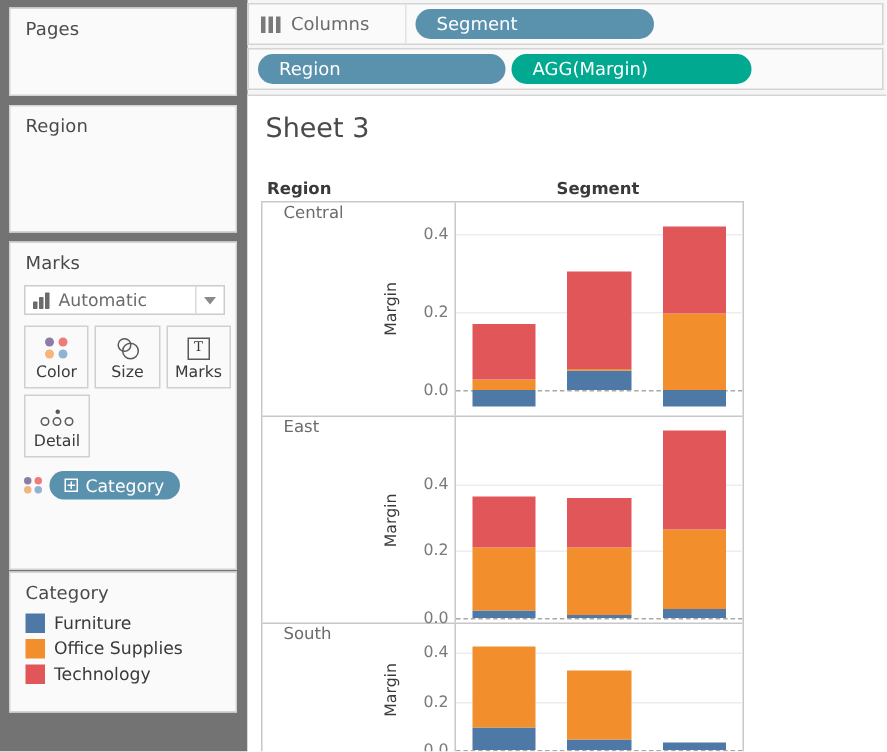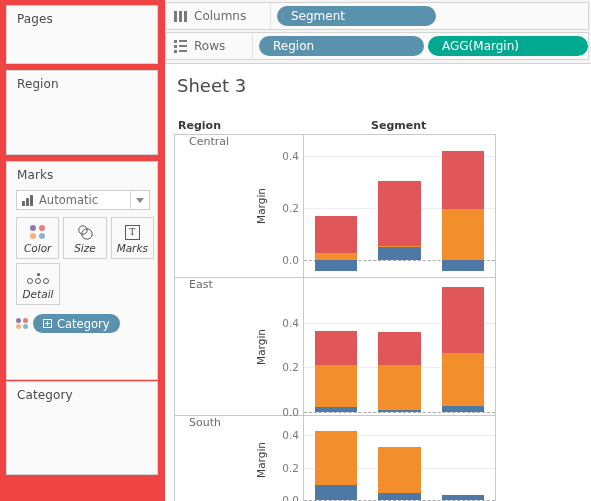--- a/index.html
+++ b/index.html
@@ -12,21 +12,21 @@
   #app {
     position: relative;
     width: 591px; height: 501px;
     background: #f5f5f5;
   }
 
   
   #sidebar {
     position: absolute; left: 0; top: 0;
     width: 165px; height: 501px;
-    background: #ef4444;
+    background: #737373;
   }
   .card {
     position: absolute;
     background: #fafafa;
     border: 1px solid #d4d4d4;
     box-sizing: border-box;
   }
   .card-title {
     font-size: 12px;
     color: #4a4a4a;
@@ -78,21 +78,21 @@
   .btn-row { display: flex; gap: 4px; margin-bottom: 4px; }
   .mbtn {
     background: #fafafa;
     border: 1px solid #d0d0d0;
     box-sizing: border-box;
     width: 44px; height: 42px;
     display: flex; flex-direction: column;
     align-items: center; justify-content: center;
   }
   .mbtn .glyph { height: 20px; display:flex; align-items:center; justify-content:center;}
-  .mbtn .cap { font-size: 10.5px; color: #3a3a3a; line-height: 11px; margin-top: 1px; font-style: italic;}
+  .mbtn .cap { font-size: 10.5px; color: #3a3a3a; line-height: 11px; margin-top: 1px;}
 
   .dots4 { display: grid; grid-template-columns: 7px 7px; grid-gap: 2px; }
   .dots4 i { width: 6px; height: 6px; border-radius: 50%; display:block;}
   .d-purple { background: #8d7ca8; }
   .d-pink   { background: #ed7c78; }
   .d-orange { background: #f5b47a; }
   .d-blue   { background: #8fb2d4; }
 
   .sizeglyph svg { display: block; }
   .labelglyph {
@@ -361,59 +361,54 @@
         </span>
         <span class="pill pill-blue">
           <span class="pill-icon"></span>
           <span>Category</span>
         </span>
       </div>
     </div>
 
     <div class="card" id="legend-card">
       <div class="card-title">Category</div>
+      <div class="legend-items">
+        <div class="legend-row">
+          <span class="legend-swatch c-furniture"></span>
+          <span class="legend-label">Furniture</span>
+        </div>
+        <div class="legend-row">
+          <span class="legend-swatch c-office"></span>
+          <span class="legend-label">Office Supplies</span>
+        </div>
+        <div class="legend-row">
+          <span class="legend-swatch c-tech"></span>
+          <span class="legend-label">Technology</span>
+        </div>
+      </div>
     </div>
   </div>
 
   <div id="shelf-col">
     <div class="shelf-label-box">
       <span class="shelf-icon">
         <span class="ic-cols">
             <i></i>
             <i></i>
             <i></i>
           </span>
       </span>
       <span class="shelf-label">Columns</span>
     </div>
     <div class="shelf-pills">
       <span class="shelf-pill" id="pill-segment">Segment</span>
     </div>
   </div>
 
   <div id="shelf-row">
-    <div class="shelf-label-box">
-      <span class="shelf-icon">
-        <span class="ic-rows">
-          <span class="ln">
-              <b></b>
-              <s></s>
-            </span>
-          <span class="ln">
-              <b></b>
-              <s></s>
-            </span>
-          <span class="ln">
-              <b></b>
-              <s></s>
-            </span>
-        </span>
-      </span>
-      <span class="shelf-label">Rows</span>
-    </div>
     <div class="shelf-pills">
       <span class="shelf-pill" id="pill-region">Region</span>
       <span class="shelf-pill" id="pill-margin">AGG(Margin)</span>
     </div>
   </div>
 
   <div id="view">
     <div id="sheet-title">Sheet 3</div>
     <div id="hdr-region">Region</div>
     <div id="hdr-segment">Segment</div>

